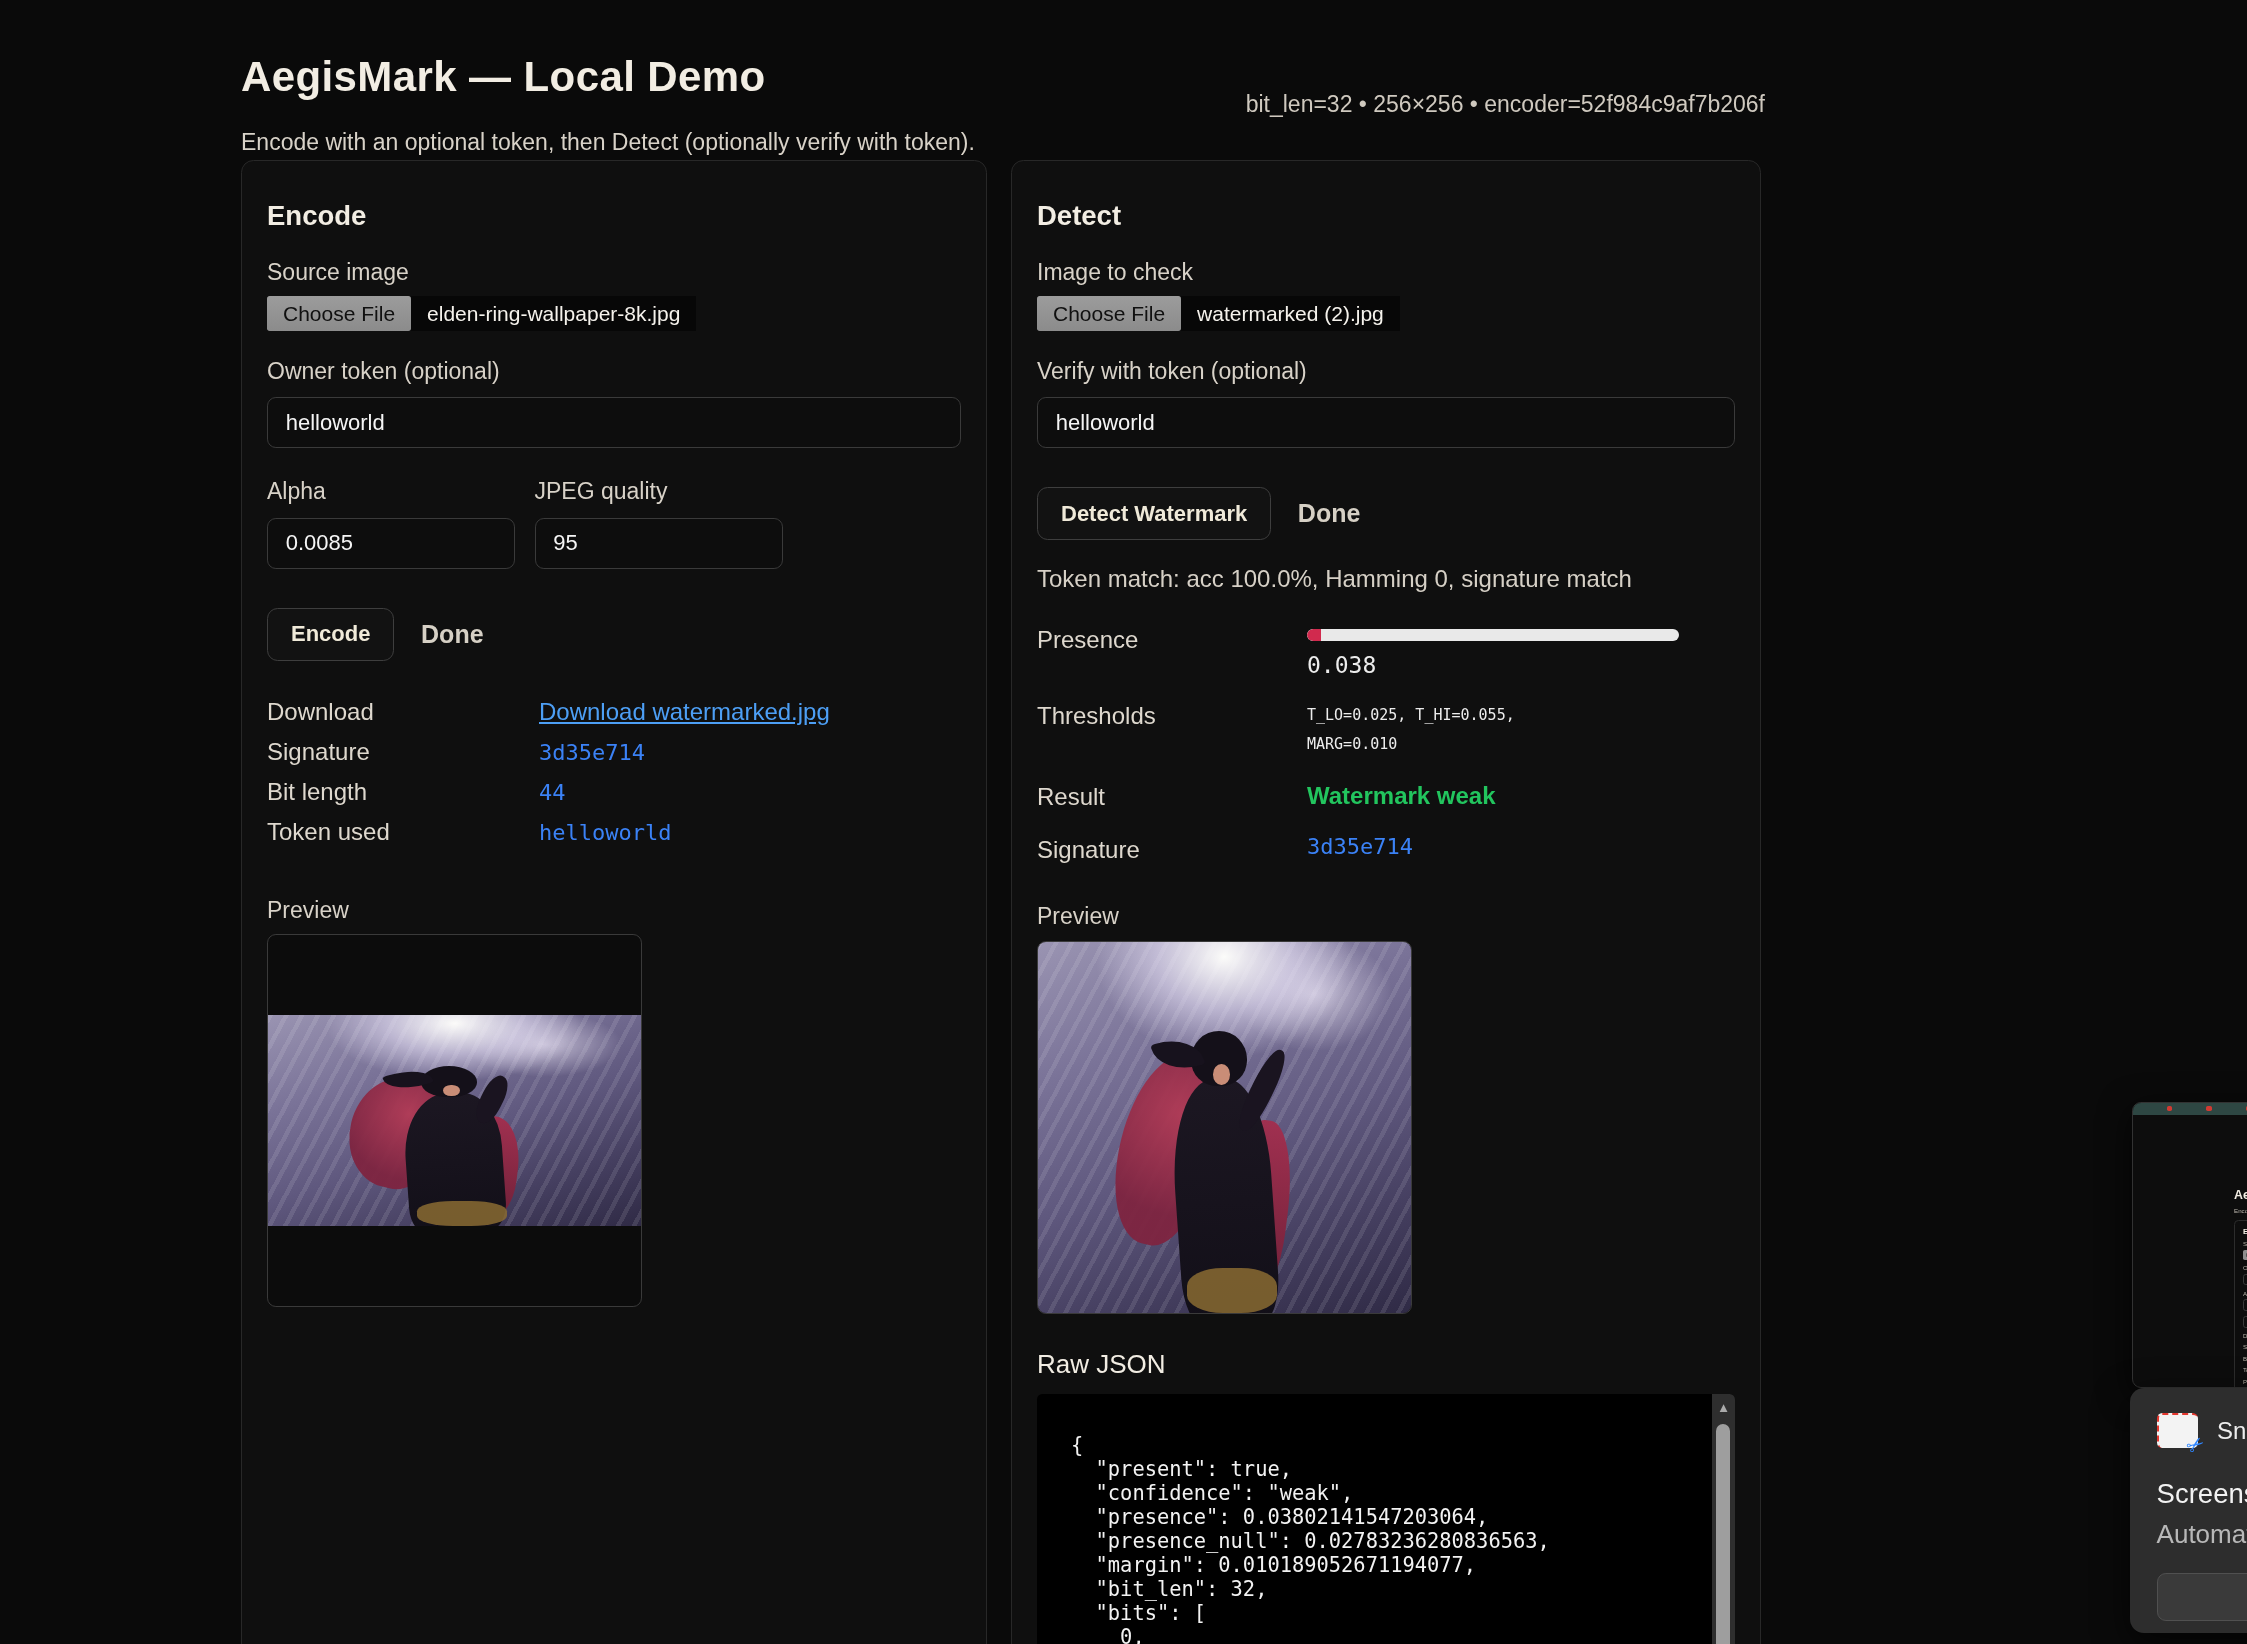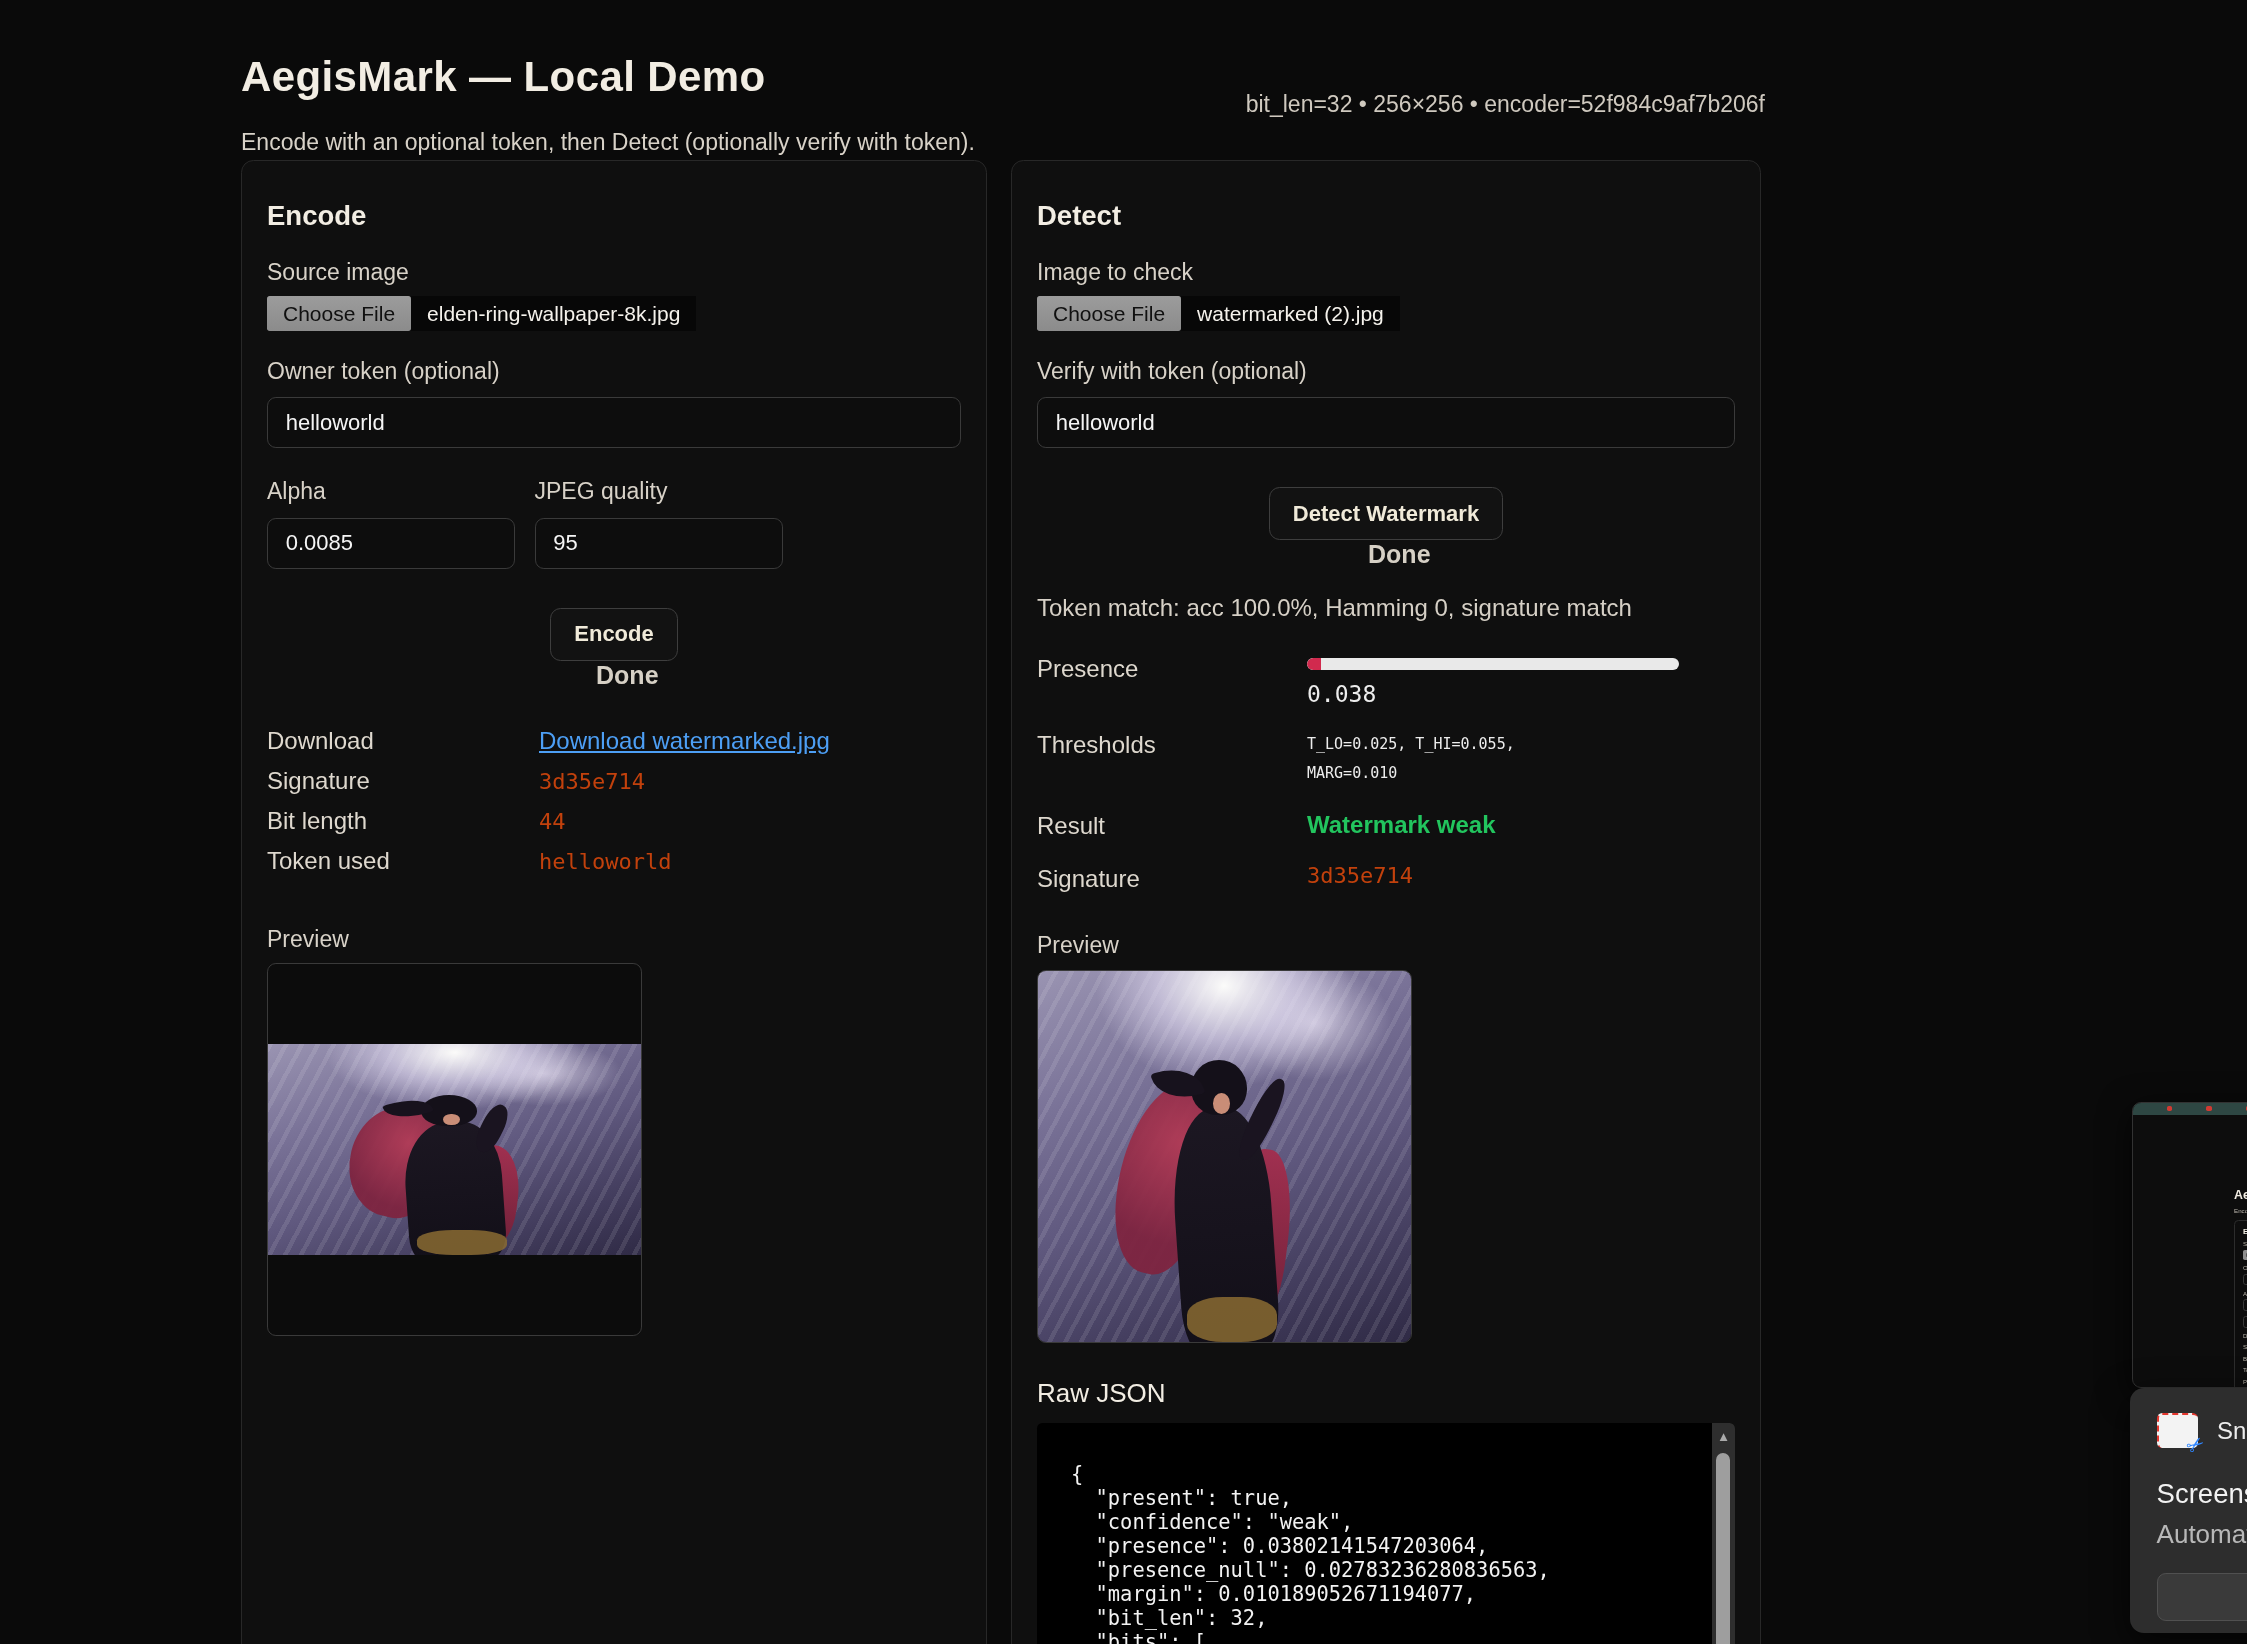--- a/index.html
+++ b/index.html
@@ -50,33 +50,33 @@
     background:#0d0d0d; border:0.9px solid #3a3a3a; border-radius:8.9px;
     color:#f5f5f5; font-size:22px; padding:0 17.7px;
     font-family:"Liberation Sans", sans-serif;
   }
   .two-col { display:flex; margin-top:30px; }
   .col-small { width:248px; }
   .col-small + .col-small { margin-left:19.5px; }
   .col-small .field-label { margin-top:0; }
   .col-small .text-input { width:100%; }
 
-  .actions { display:flex; align-items:center; margin-top:39px;flex-direction:column; }
+  .actions { display:flex; align-items:center; margin-top:39px; }
   .btn {
     background:#121212; border:0.9px solid #3e3e3e; border-radius:10.6px;
     color:#f0ead9; font-size:22px; font-weight:600;
     padding:0 23px; height:53px; display:flex; align-items:center; cursor:default;
   }
   .done { font-size:25px; font-weight:700; color:#d6d0c5; margin-left:26.6px; }
 
   .info-table { margin-top:37px; }
   .info-row { display:flex; min-height:40px; align-items:baseline; }
   .info-row .lbl { font-size:24px; color:#ded8ce; flex:0 0 272px; }
   .mono { font-family:"DejaVu Sans Mono", monospace; }
-  .val { font-size:22px; color:#c2410c; }
+  .val { font-size:22px; color:#3b82f6; }
   a.dl-link { color:#4d9ff5; font-size:24px; text-decoration:underline; font-family:"Liberation Sans", sans-serif; }
 
   .preview-label { font-size:23px; color:#d8d2c8; margin-top:39px; }
   .preview-frame {
     margin-top:10.6px; width:375px; height:373px;
     background:#0c0c0c; border:0.9px solid #3a3a3a; border-radius:8.9px;
     position:relative; overflow:hidden;
   }
   
   .art {

